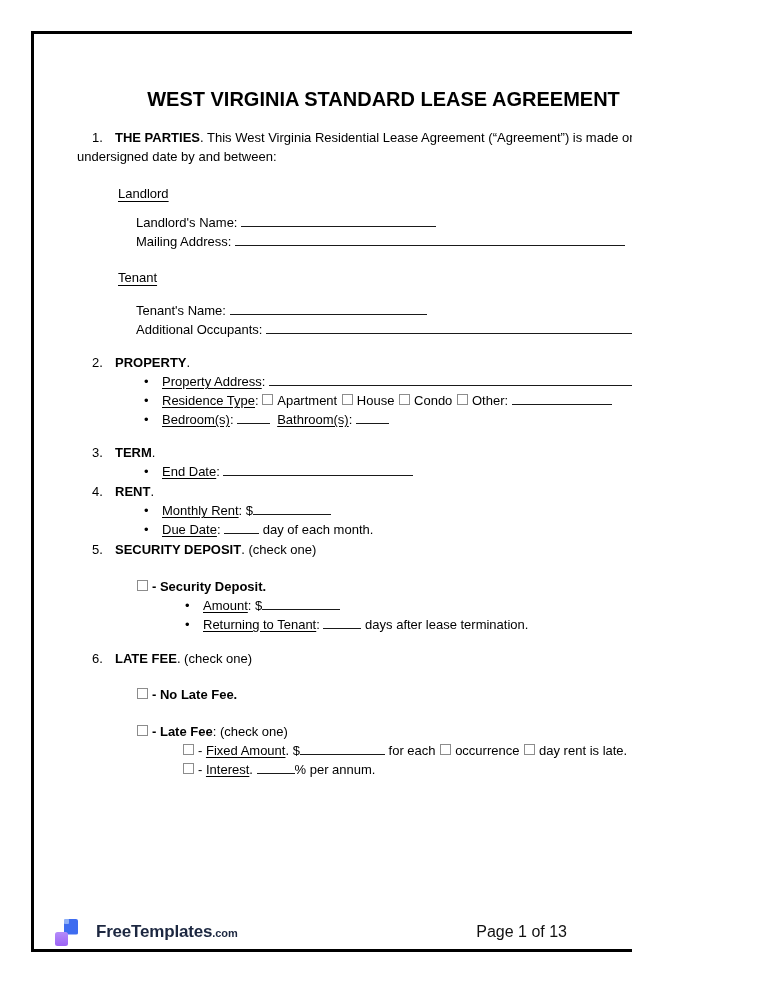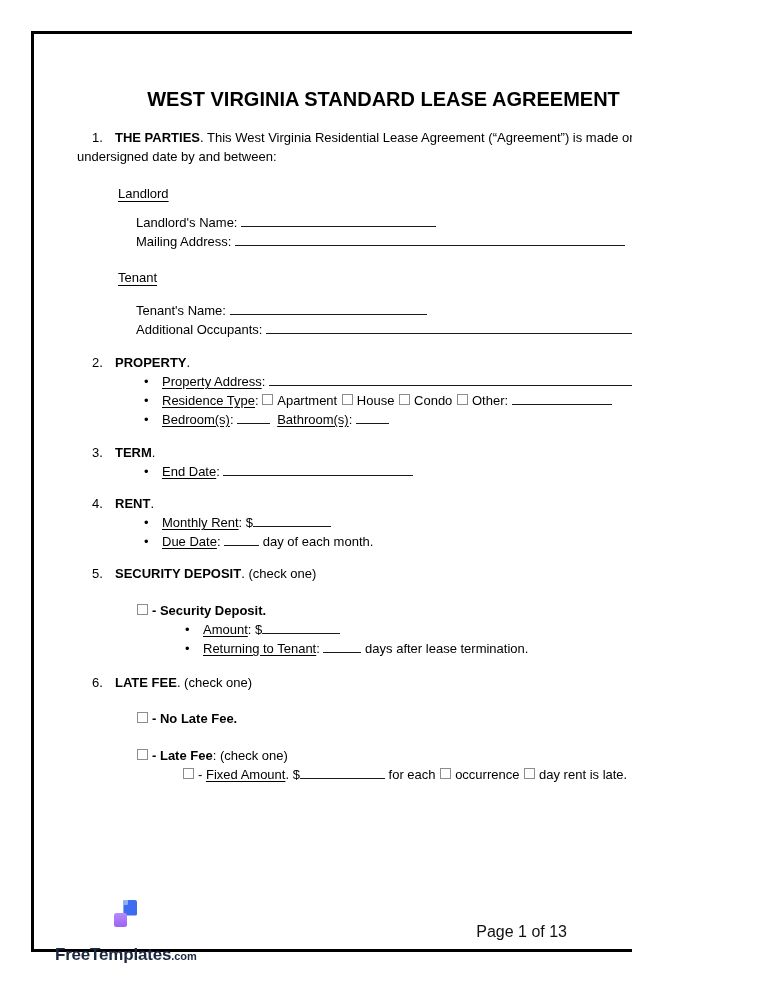--- a/index.html
+++ b/index.html
@@ -22,26 +22,26 @@
   .u { text-decoration:underline; text-underline-offset:2px; }
   .cb { display:inline-block; width:9px; height:9px; border:1px solid #8c8c8c; background:#fff;
         vertical-align:0px; margin:0 4px 0 0; }
   .cb.mid { margin-left:1px; }
   .ln { display:inline-block; height:12px; border-bottom:1.4px solid #1a1a1a; vertical-align:baseline; }
   .w33{width:33px} .w35{width:35px} .w38{width:38px} .w78{width:78px} .w85{width:85px}
   .w100{width:100px} .w190{width:190px} .w195{width:195px} .w197{width:197px}
   .w370{width:370px} .w390{width:390px}
   .gap7 { margin-left:7px; }
   
-  .mt10{margin-top:10px}.mt13{margin-top:13px}.mt14{margin-top:14px}.mt15{margin-top:15px}
+  .mt10{margin-top:10px}.mt13{margin-top:1px}.mt14{margin-top:14px}.mt15{margin-top:15px}
   .mt17{margin-top:17px}.mt18{margin-top:18px}.mt19{margin-top:19px}
   
   .footer { position:absolute; left:55px; right:65px; top:916px; height:32px;
             display:flex; justify-content:space-between; align-items:center; }
-  .brand { display:flex; align-items:center; gap:18px;flex-direction:column; }
+  .brand { display:flex; align-items:center; gap:18px; }
   .logo-icon { position:relative; width:23px; height:27px; }
   .logo-blue { position:absolute; right:0; top:0; width:14px; height:16px; background:#3e6cf0;
                border-radius:2px; clip-path:polygon(38% 0,100% 0,100% 100%,0 100%,0 30%); }
   .logo-fold { position:absolute; right:9px; top:0; width:5px; height:5px; background:#8fb0f7;
                border-radius:1px; }
   .logo-purple { position:absolute; left:0; bottom:0; width:13px; height:14px; border-radius:2.5px;
                  background:linear-gradient(180deg,#b48cfa 0%,#9c63f4 100%); }
   .brand-text { font-size:17px; font-weight:bold; color:#1c2740; letter-spacing:-0.2px; }
   .brand-tld  { font-size:11px; font-weight:bold; color:#1c2740; }
   .page-ind { font-size:16px; color:#111; }
@@ -116,20 +116,23 @@
       <div class="sec mt15"><span class="num">6.</span><b>LATE FEE</b><span>. (check one)</span></div>
       <div class="cbl mt17">
         <span class="cb"></span><b>- No Late Fee.</b>
       </div>
       <div class="cbl mt18">
         <span class="cb"></span><b>- Late Fee</b><span>: (check one)</span>
       </div>
       <div class="scbl">
         <span class="cb"></span><span>- </span><span class="u">Fixed Amount</span><span>. $</span><span class="ln w85"></span><span> for each </span><span class="cb mid"></span><span>occurrence </span><span class="cb mid"></span><span>day rent is late.</span>
       </div>
+      <div class="scbl">
+        <span class="cb"></span><span>- </span><span class="u">Interest</span><span>. </span><span class="ln w38"></span><span>% per annum.</span>
+      </div>
 
     </div>
   </div>
 
   <div class="footer">
     <div class="brand">
       <div class="logo-icon">
         <div class="logo-blue"></div>
         <div class="logo-fold"></div>
         <div class="logo-purple"></div>

